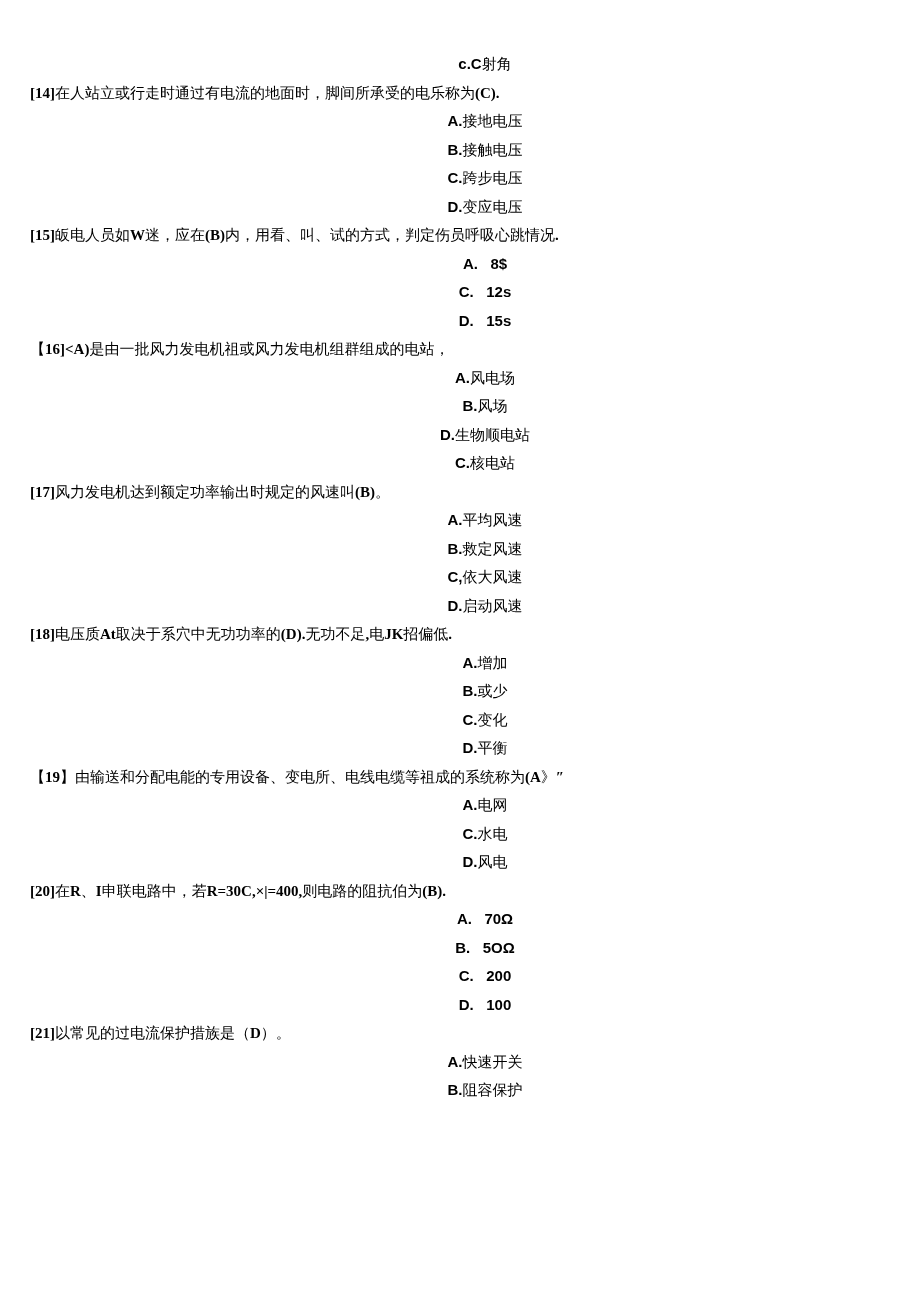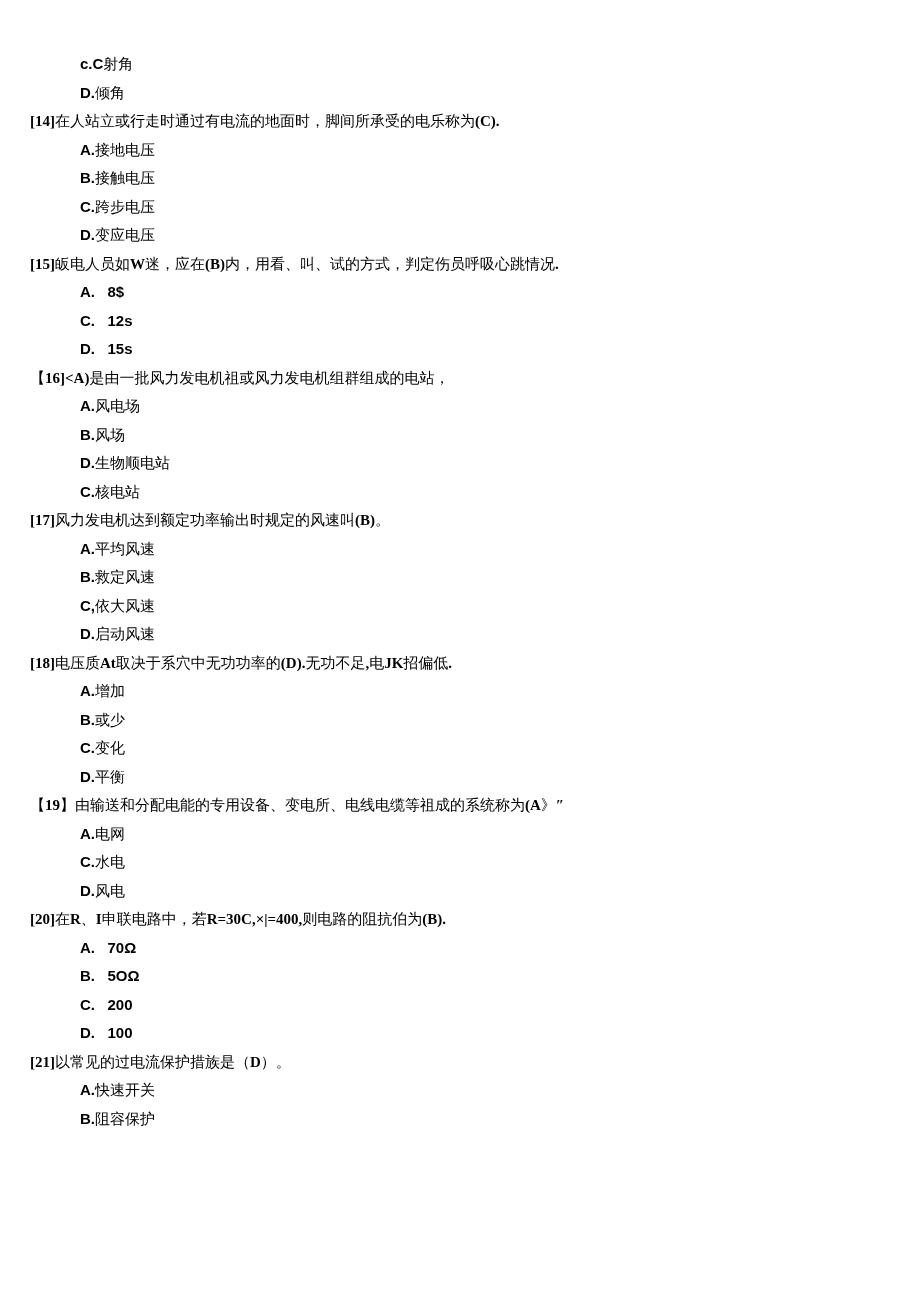--- a/index.html
+++ b/index.html
@@ -10,33 +10,33 @@
     line-height: 1.9;
     color: #000;
     background: #fff;
     width: 860px;
   }
   .line {
     white-space: pre-wrap;
   }
   .opt {
     padding-left: 50px;
+    text-align: center;
   }
   .stem {
     padding-left: 0px;
     font-family: Liberation Serif, serif;
   }
   b { font-weight: bold; }
 </style>
 </head>
 <body>
 
 <div id="doc">
     <div class="line opt"><b>c.C</b>射角</div>
-    <div class="line opt"><b>D.</b>倾角</div>
     <div class="line stem"><b>[14]</b>在人站立或行走时通过有电流的地面时，脚间所承受的电乐称为<b>(C).</b></div>
     <div class="line opt"><b>A.</b>接地电压</div>
     <div class="line opt"><b>B.</b>接触电压</div>
     <div class="line opt"><b>C.</b>跨步电压</div>
     <div class="line opt"><b>D.</b>变应电压</div>
     <div class="line stem"><b>[15]</b>皈电人员如<b>W</b>迷，应在<b>(B)</b>内，用看、叫、试的方式，判定伤员呼吸心跳情况<b>.</b></div>
     <div class="line opt"><b>A.</b>   <b>8$</b></div>
     <div class="line opt"><b>C.</b>   <b>12s</b></div>
     <div class="line opt"><b>D.</b>   <b>15s</b></div>
     <div class="line stem">【<b>16]&lt;A)</b>是由一批风力发电机祖或风力发电机组群组成的电站，</div>

